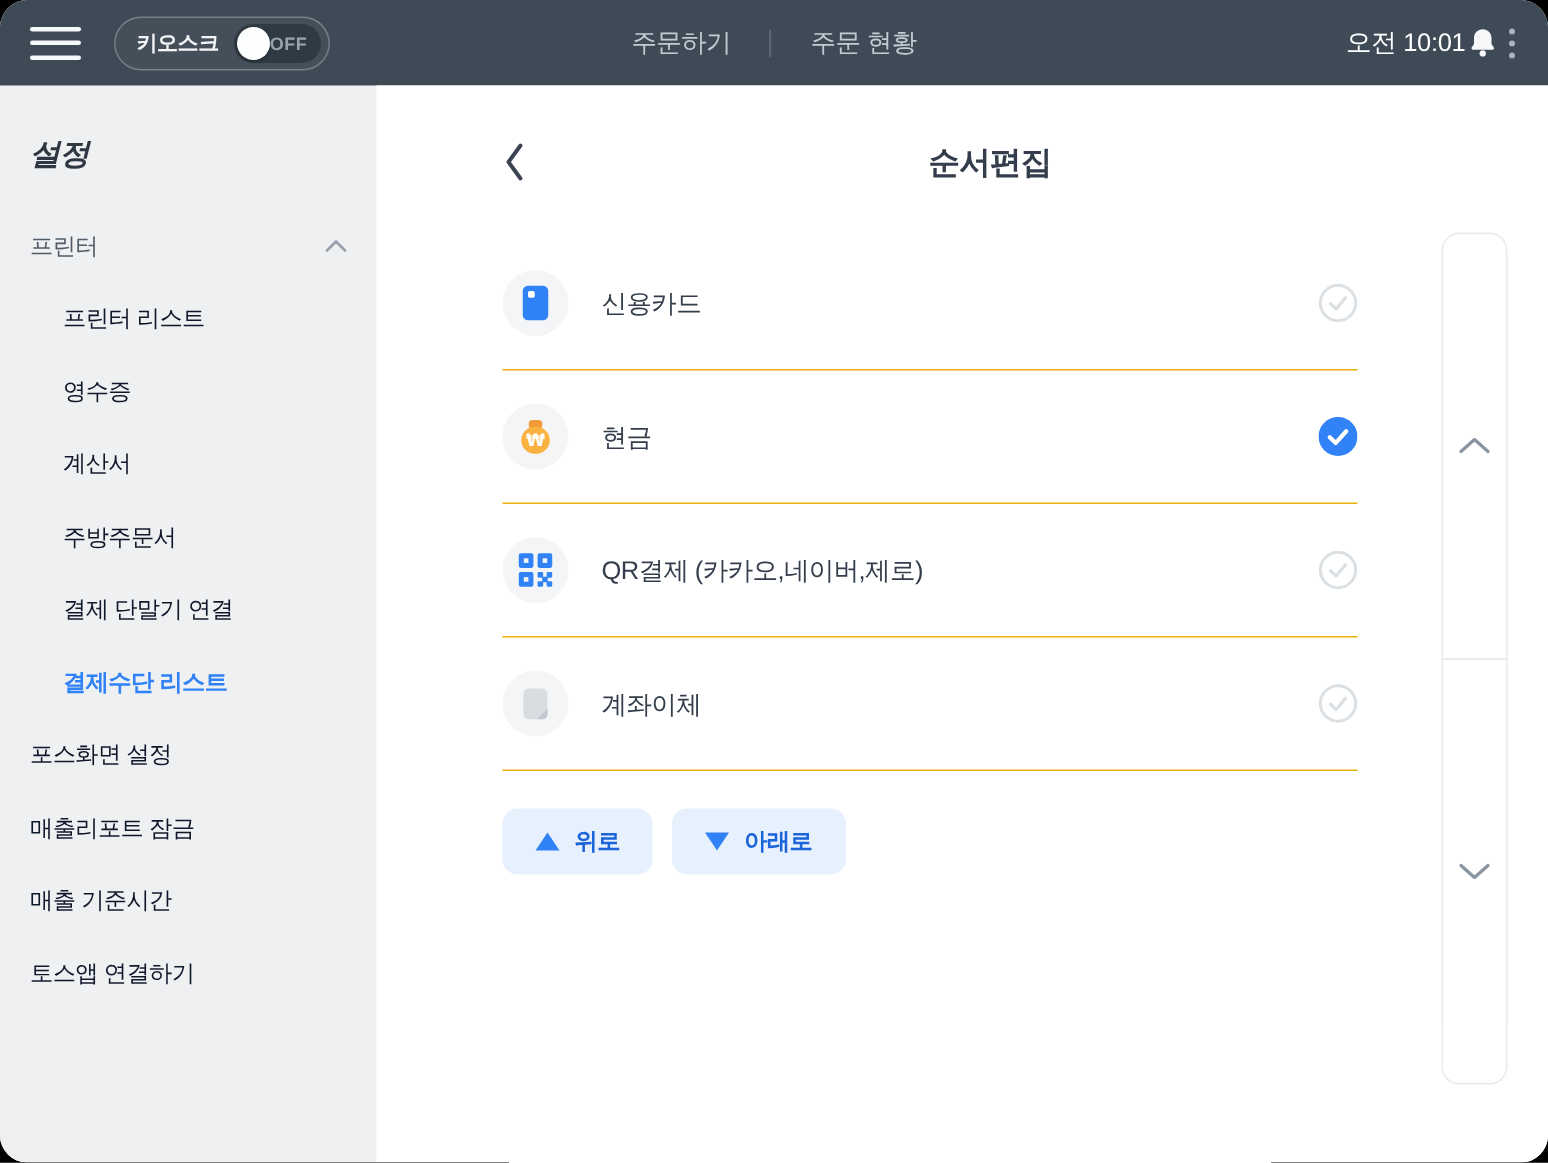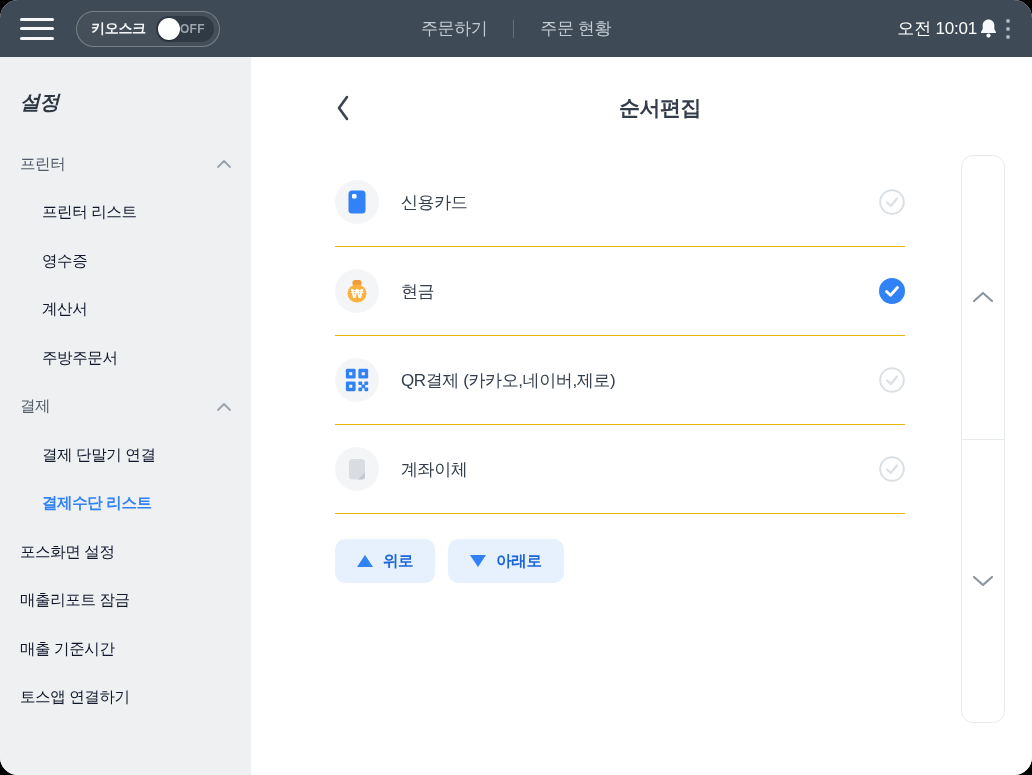--- a/index.html
+++ b/index.html
@@ -115,26 +115,20 @@
       <div class="side-item sub">
           <span>영수증</span>
         </div>
       <div class="side-item sub">
           <span>계산서</span>
         </div>
       <div class="side-item sub">
           <span>주방주문서</span>
         </div>
 
-      <div class="side-item section">
-        <span>결제</span>
-        <svg class="chev-up" width="14" height="8" viewBox="0 0 14 8">
-            <polyline points="1,7 7,1 13,7" fill="none" stroke="#9aa3ad" stroke-width="1.8" stroke-linecap="round" stroke-linejoin="round"></polyline>
-          </svg>
-      </div>
       <div class="side-item sub">
           <span>결제 단말기 연결</span>
         </div>
       <div class="side-item sub selected">
           <span>결제수단 리스트</span>
         </div>
 
       <div class="side-item">
           <span>포스화면 설정</span>
         </div>

